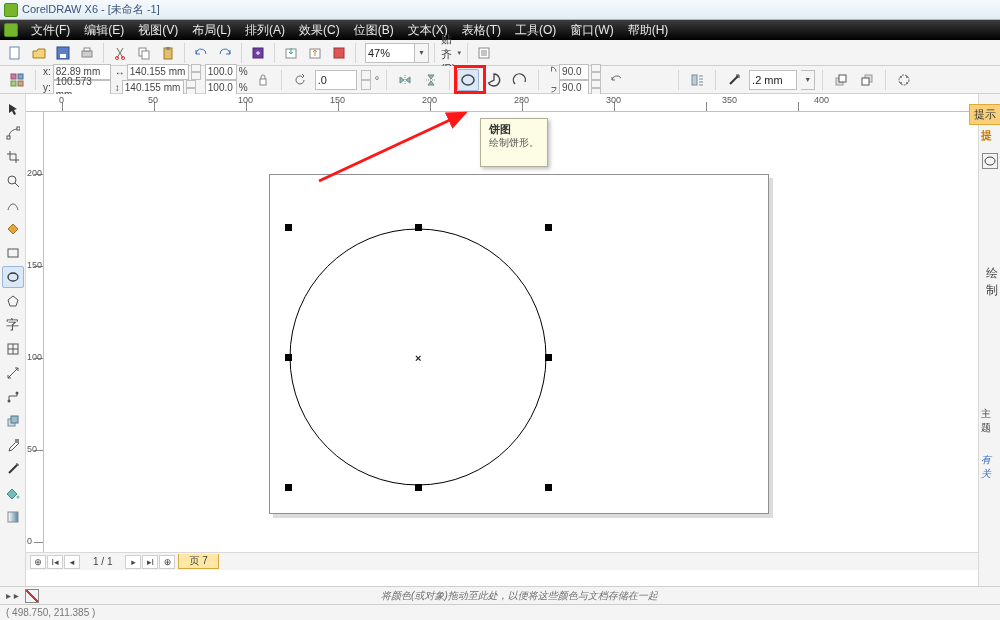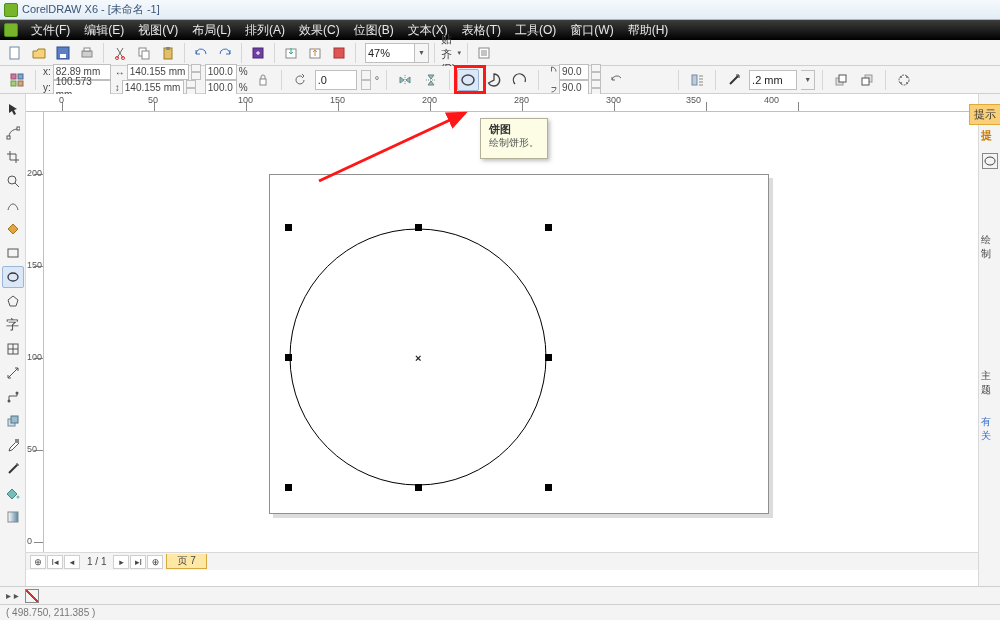--- a/index.html
+++ b/index.html
@@ -41,21 +41,21 @@
   .scroll-h { position:absolute; left:44px; right:18px; bottom:0; height:16px; background:#f4f4f4; border-top:1px solid #d9d9d9;}
   .scroll-v { position:absolute; right:0; top:18px; width:18px; bottom:16px; background:#f4f4f4; border-left:1px solid #d9d9d9;}
   .scroll-cn { position:absolute; right:0; bottom:0; width:18px; height:16px; background:#f4f4f4; border-left:1px solid #d9d9d9; border-top:1px solid #d9d9d9;}
   .sb-thumb-h { position:absolute; top:2px; height:12px; left:380px; width:200px; background:#e1e1e1; border:1px solid #c4c4c4; border-radius:2px;}
   .sb-thumb-v { position:absolute; left:2px; width:13px; top:100px; height:200px; background:#e1e1e1; border:1px solid #c4c4c4; border-radius:2px;}
   .pagebar { position:absolute; left:26px; right:0; bottom:16px; height:18px; background:#f4f4f4; border-top:1px solid #d9d9d9; display:flex; align-items:center; gap:1px; padding-left:4px; font-size:10px; color:#444;}
   .pg-btn { width:16px; height:14px; border:1px solid #cfcfcf; background:#fff; display:flex; align-items:center; justify-content:center; font-size:9px;}
   .pg-tab { padding:2px 10px; background:#ffe8a6; border:1px solid #d6a93f; border-top:none; height:15px; display:flex; align-items:center; margin-left:2px;}
   .statusbar { height:18px; border-top:1px solid #cfcfcf; background:#f4f4f4; display:flex; align-items:center; padding:0 6px; gap:6px; font-size:10px; color:#555;}
   .status-hint { flex:1; text-align:center; font-style:italic; color:#6f6f6f;}
-  .tooltip { position:absolute; left:480px; top:118px; background:#fdfde6; border:1px solid #b3b09a; box-shadow:2px 2px 4px rgba(0,0,0,.25); padding:3px 8px 8px 8px; font-size:11px; z-index:20; line-height:14px;}
+  .tooltip { position:absolute; left:480px; top:118px; background:#fdfde6; border:1px solid #b3b09a; box-shadow:2px 2px 4px rgba(0,0,0,.25); padding:3px 8px 16px 8px; font-size:11px; z-index:20; line-height:14px;}
   .tooltip .tt-title { font-weight:bold; color:#333;}
   .tooltip .tt-desc { color:#555; font-size:10px;}
   .arrow-ann { position:absolute; left:315px; top:107px; z-index:19; pointer-events:none;}
   .right-dock { position:absolute; right:0; top:94px; width:22px; bottom:34px; background:#f4f4f4; border-left:1px solid #d9d9d9; overflow:hidden;}
   .hints-tab { position:absolute; right:0; top:104px; background:#f9cf77; color:#333; padding:2px 4px; font-size:11px; border:1px solid #e1a93a; z-index:4; border-right:none;}
   .dock-txt { writing-mode: horizontal-tb; font-size:11px; color:#aa7000; padding:4px 2px;}
   .tick-label-h { position:absolute; top:1px; font-size:9px; color:#555;}
   .tick-label-v { position:absolute; left:1px; font-size:9px; color:#555;}
   .tick-major-h { position:absolute; top:8px; width:1px; height:10px; background:#888;}
   .tick-major-v { position:absolute; left:8px; height:1px; width:10px; background:#888;}
@@ -489,23 +489,23 @@
       <span class="tick-label-h" style="left:212px">100</span>
     <span class="tick-major-h" style="left:312px"></span>
       <span class="tick-label-h" style="left:304px">150</span>
     <span class="tick-major-h" style="left:404px"></span>
       <span class="tick-label-h" style="left:396px">200</span>
     <span class="tick-major-h" style="left:496px"></span>
       <span class="tick-label-h" style="left:488px">280</span>
     <span class="tick-major-h" style="left:588px"></span>
       <span class="tick-label-h" style="left:580px">300</span>
     <span class="tick-major-h" style="left:680px"></span>
-      <span class="tick-label-h" style="left:660px">350</span>
+      <span class="tick-label-h" style="left:696px">350</span>
     <span class="tick-major-h" style="left:772px"></span>
-      <span class="tick-label-h" style="left:738px">400</span>
+      <span class="tick-label-h" style="left:788px">400</span>
   </div>
 
   <div class="ruler-v">
     <span class="tick-major-v" style="top:62px"></span>
       <span class="tick-label-v" style="top:56px">200</span>
     <span class="tick-major-v" style="top:154px"></span>
       <span class="tick-label-v" style="top:148px">150</span>
     <span class="tick-major-v" style="top:246px"></span>
       <span class="tick-label-v" style="top:240px">100</span>
     <span class="tick-major-v" style="top:338px"></span>
@@ -534,52 +534,53 @@
   </div>
 
   <div class="scroll-v">
       <div class="sb-thumb-v"></div>
     </div>
 
   <div class="pagebar">
     <div class="pg-btn">⊕</div>
     <div class="pg-btn">I◂</div>
     <div class="pg-btn">◂</div>
-    <div style="padding:0 6px">1 / 1</div>
+    <div style="padding:0 12px">1 / 1</div>
     <div class="pg-btn">▸</div>
     <div class="pg-btn">▸I</div>
     <div class="pg-btn">⊕</div>
     <div class="pg-tab">页 7</div>
     <div style="flex:1"></div>
   </div>
 
   <div class="scroll-h" style="bottom:-16px; left:26px;">
      <div class="sb-thumb-h"></div>
   </div>
   <div class="scroll-cn"></div>
 </div>
 
 <div class="right-dock">
   <div class="dock-txt" style="color:#c77900;font-weight:bold;margin-top:30px;">提</div>
   <div style="margin:6px 3px;width:16px;height:16px;border:1px solid #888;display:flex;align-items:center;justify-content:center">
       <svg width="12" height="12">
         <ellipse cx="6" cy="6" rx="5" ry="4" fill="none" stroke="#444"></ellipse>
       </svg>
     </div>
-  <div class="dock-txt" style="color:#444;font-size:10px;margin-top:60px;">绘制</div>
+  <div class="dock-txt" style="color:#444;font-size:12px;margin-top:92px;text-align:right;">绘制</div>
   <div class="dock-txt" style="color:#444;font-size:10px;margin-top:100px;">主题</div>
-  <div class="dock-txt" style="color:#3a6fc9;font-size:10px;margin-top:10px;">有关</div>
+  <div class="dock-txt" style="color:#3a6fc9;font-size:10px;margin-top:10px;font-style:italic;">有关</div>
 </div>
 <div class="hints-tab">提示</div>
 
 <div style="position:absolute;left:0;right:0;bottom:16px;" class="statusbar">
   <span>▸ ▸</span>
   <span style="width:14px;height:14px;border:1px solid #888;position:relative;display:inline-block">
       <span style="position:absolute;left:0;top:0;right:0;bottom:0;background:linear-gradient(to top right,transparent 45%,#c33 45%,#c33 55%,transparent 55%)"></span>
     </span>
+  <div class="status-hint">将颜色(或对象)拖动至此处，以便将这些颜色与文档存储在一起</div>
 </div>
 <div style="position:absolute;left:0;right:0;bottom:0;" class="status2">
   <span>( 498.750, 211.385 )</span>
 </div>
 
 <div class="tooltip">
   <div class="tt-title">饼图</div>
   <div class="tt-desc">绘制饼形。</div>
 </div>
 

